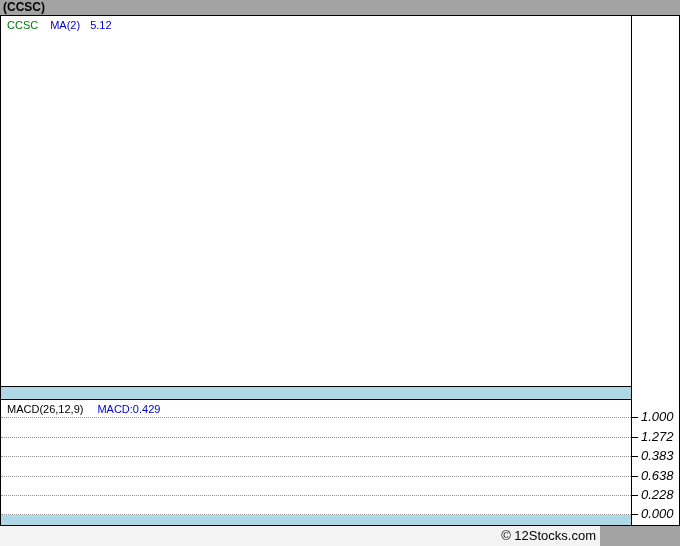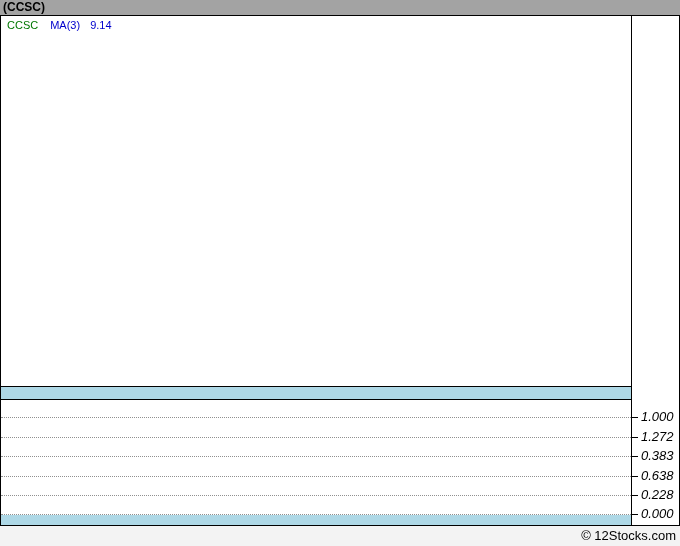--- a/index.html
+++ b/index.html
@@ -106,46 +106,49 @@
     font-size: 13px;
     color: #000;
     white-space: nowrap;
     font-style: italic;
   }
 
   .footer {
     position: absolute;
     left: 0;
     top: 526px;
-    width: 680px;
+    width: 600px;
     height: 20px;
     background: #f3f3f3;
     font-size: 13px;
     color: #000;
     text-align: right;
     line-height: 20px;
     padding-right: 4px;
     box-sizing: border-box;
   }
 </style>
 </head>
 <body>
 
 <div class="page">
 
   <div class="page-title">(CCSC)</div>
 
   <div class="chart-frame">
 
     <div class="price-legend">
-      <span class="sym">CCSC</span><span class="ma">MA(3)</span><span class="val">9.14</span>
+      <span class="sym">CCSC</span><span class="ma">MA(2)</span><span class="val">5.12</span>
     </div>
 
     <div class="band band-top"></div>
 
+    <div class="macd-legend">
+      <span class="macd-name">MACD(26,12,9)</span><span class="macd-val">MACD:0.429</span>
+    </div>
 
     <div class="gridline" style="top:401px"></div>
     <div class="gridline" style="top:421px"></div>
     <div class="gridline" style="top:440px"></div>
     <div class="gridline" style="top:460px"></div>
     <div class="gridline" style="top:479px"></div>
     <div class="gridline" style="top:498px"></div>
 
     <div class="band band-bottom"></div>
 

